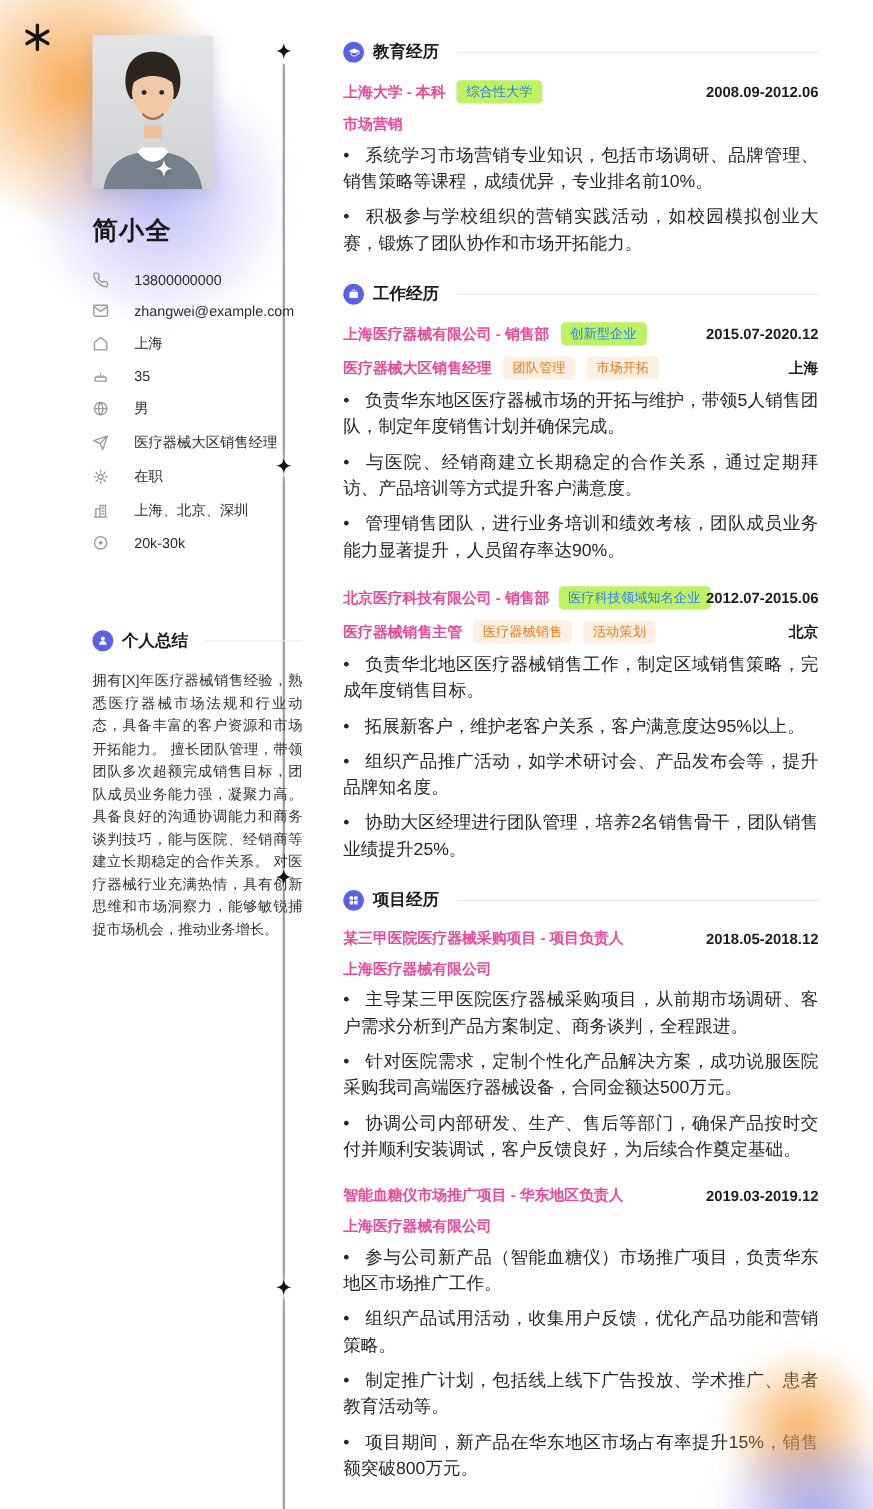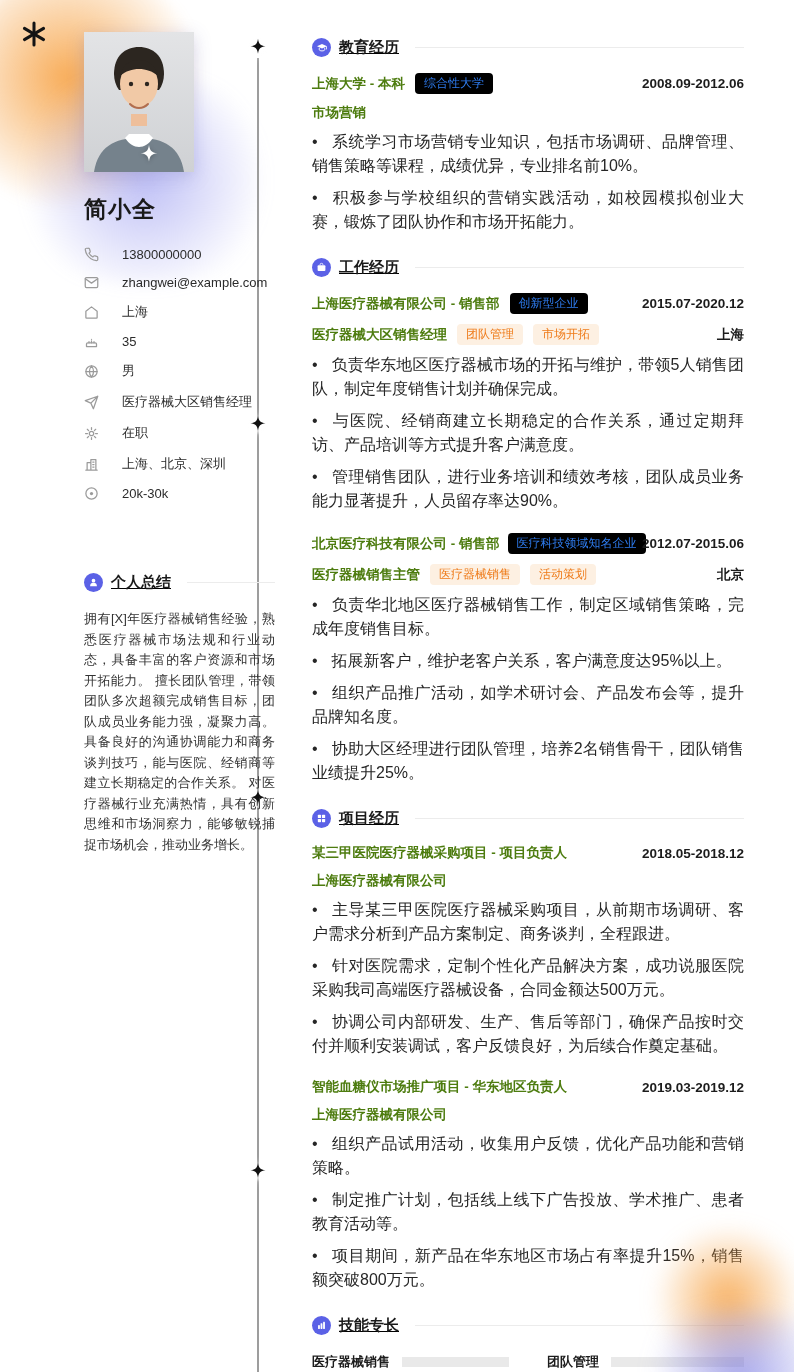--- a/index.html
+++ b/index.html
@@ -28,35 +28,35 @@
   .sidebar { position:absolute; left:48px; top:32px; width:191px; z-index:3;margin-left:36px; }
   .photo { width:110px; height:140px; display:block; box-shadow:0 4px 16px rgba(90,90,180,.25); }
   .name { margin-top:22px; font-size:23px; font-weight:700; color:#1a1a1a; letter-spacing:1px; }
   .contacts { margin-top:22px; }
   .contact-row { display:flex; align-items:center; gap:23px; margin-bottom:13px; font-size:13px; color:#2b2b2b; }
   .ci { flex:0 0 auto; display:block; }
   .summary-block { margin-top:72px; }
   .summary-text { margin-top:17px; font-size:13px; line-height:1.58; color:#333; text-align:justify; }
 
   
-  .sec-head { display:flex; align-items:center; gap:8px;text-decoration:underline; }
+  .sec-head { display:flex; align-items:center; gap:8px; }
   .sec-icon { width:19px; height:19px; border-radius:50%; background:#5b61e6; display:flex; align-items:center; justify-content:center; flex:0 0 auto; }
   .sec-title { font-weight:700; font-size:15px; color:#191919; white-space:nowrap; }
   .rule { flex:1; height:1px; background:#ececec; margin-left:8px; }
 
   
   .main { position:absolute; left:312px; top:38px; width:432px; z-index:3; }
   .section { margin-bottom:24px; }
   .row { display:flex; align-items:center; justify-content:space-between; gap:8px; }
   .row-left { display:flex; align-items:center; gap:10px; min-width:0; }
-  .etitle { font-weight:700; font-size:13.5px; color:#4d7c0f; white-space:nowrap; }
+  .etitle { font-weight:700; font-size:13.5px; color:#ec4899; white-space:nowrap; }
   .date { font-weight:700; font-size:13.5px; color:#1c1c1c; white-space:nowrap; }
   .loc { font-weight:700; font-size:13.5px; color:#1c1c1c; }
   .tag { font-size:12px; padding:2px 9px; border-radius:4px; white-space:nowrap; }
-  .tag-blue { color:#2e7cf0; background:#000000; }
+  .tag-blue { color:#2e7cf0; background:#bef264; }
   .tag-orange { color:#ee7a18; background:#fdf0e2; }
   .entry { margin-top:16px; }
   .subline { margin-top:10px; }
   .bullet { margin-top:8px; font-size:16px; line-height:1.5; color:#262626; text-align:justify; }
   .bullet::before { content:"•"; margin-right:14px; }
 
   
   .skills-grid { display:grid; grid-template-columns:1fr 1fr; column-gap:38px; row-gap:20px; margin-top:18px; }
   .skill-row { display:flex; align-items:center; gap:12px; }
   .skill-label { font-weight:700; font-size:13px; color:#1c1c1c; white-space:nowrap; }
@@ -307,20 +307,21 @@
         <p class="bullet">针对医院需求，定制个性化产品解决方案，成功说服医院采购我司高端医疗器械设备，合同金额达500万元。</p>
         <p class="bullet">协调公司内部研发、生产、售后等部门，确保产品按时交付并顺利安装调试，客户反馈良好，为后续合作奠定基础。</p>
       </div>
 
       <div class="entry" style="margin-top:20px;">
         <div class="row">
           <span class="etitle">智能血糖仪市场推广项目 - 华东地区负责人</span>
           <span class="date">2019.03-2019.12</span>
         </div>
         <div class="subline etitle">上海医疗器械有限公司</div>
+        <p class="bullet">参与公司新产品（智能血糖仪）市场推广项目，负责华东地区市场推广工作。</p>
         <p class="bullet">组织产品试用活动，收集用户反馈，优化产品功能和营销策略。</p>
         <p class="bullet">制定推广计划，包括线上线下广告投放、学术推广、患者教育活动等。</p>
         <p class="bullet">项目期间，新产品在华东地区市场占有率提升15%，销售额突破800万元。</p>
       </div>
     </div>
 
     <div class="section">
       <div class="sec-head">
         <span class="sec-icon">
           <svg width="11" height="11" viewBox="0 0 24 24" fill="#fff">

